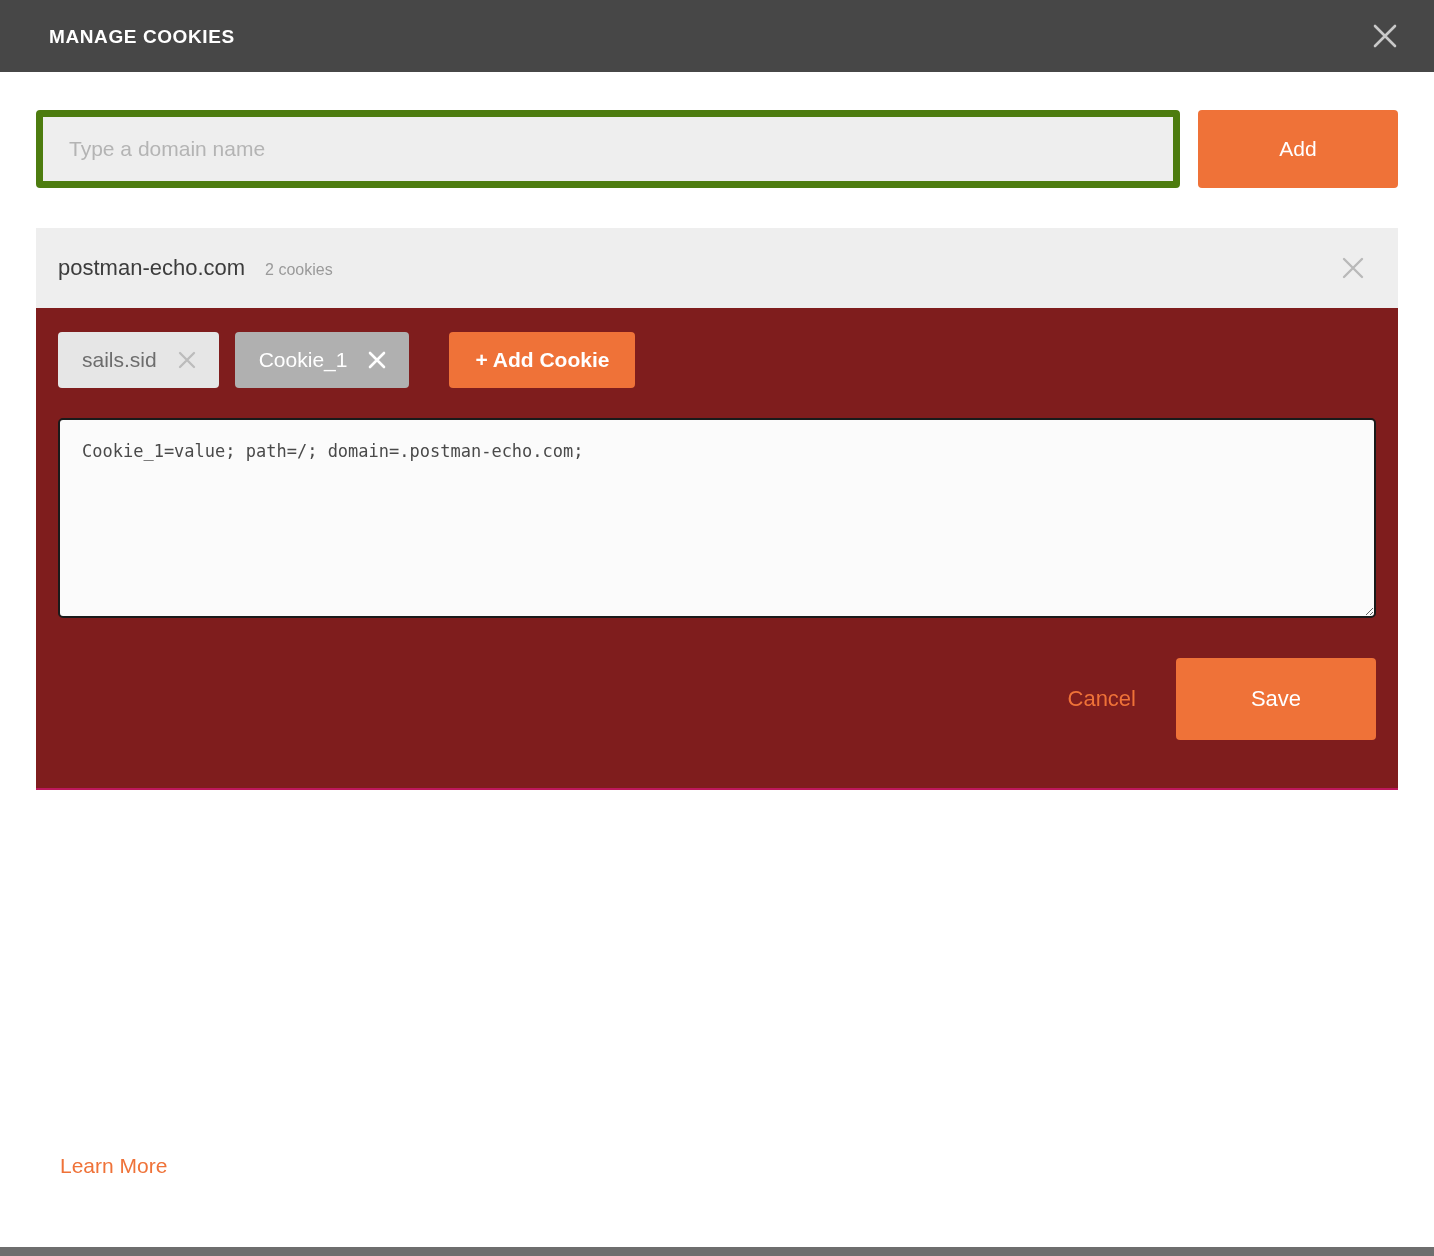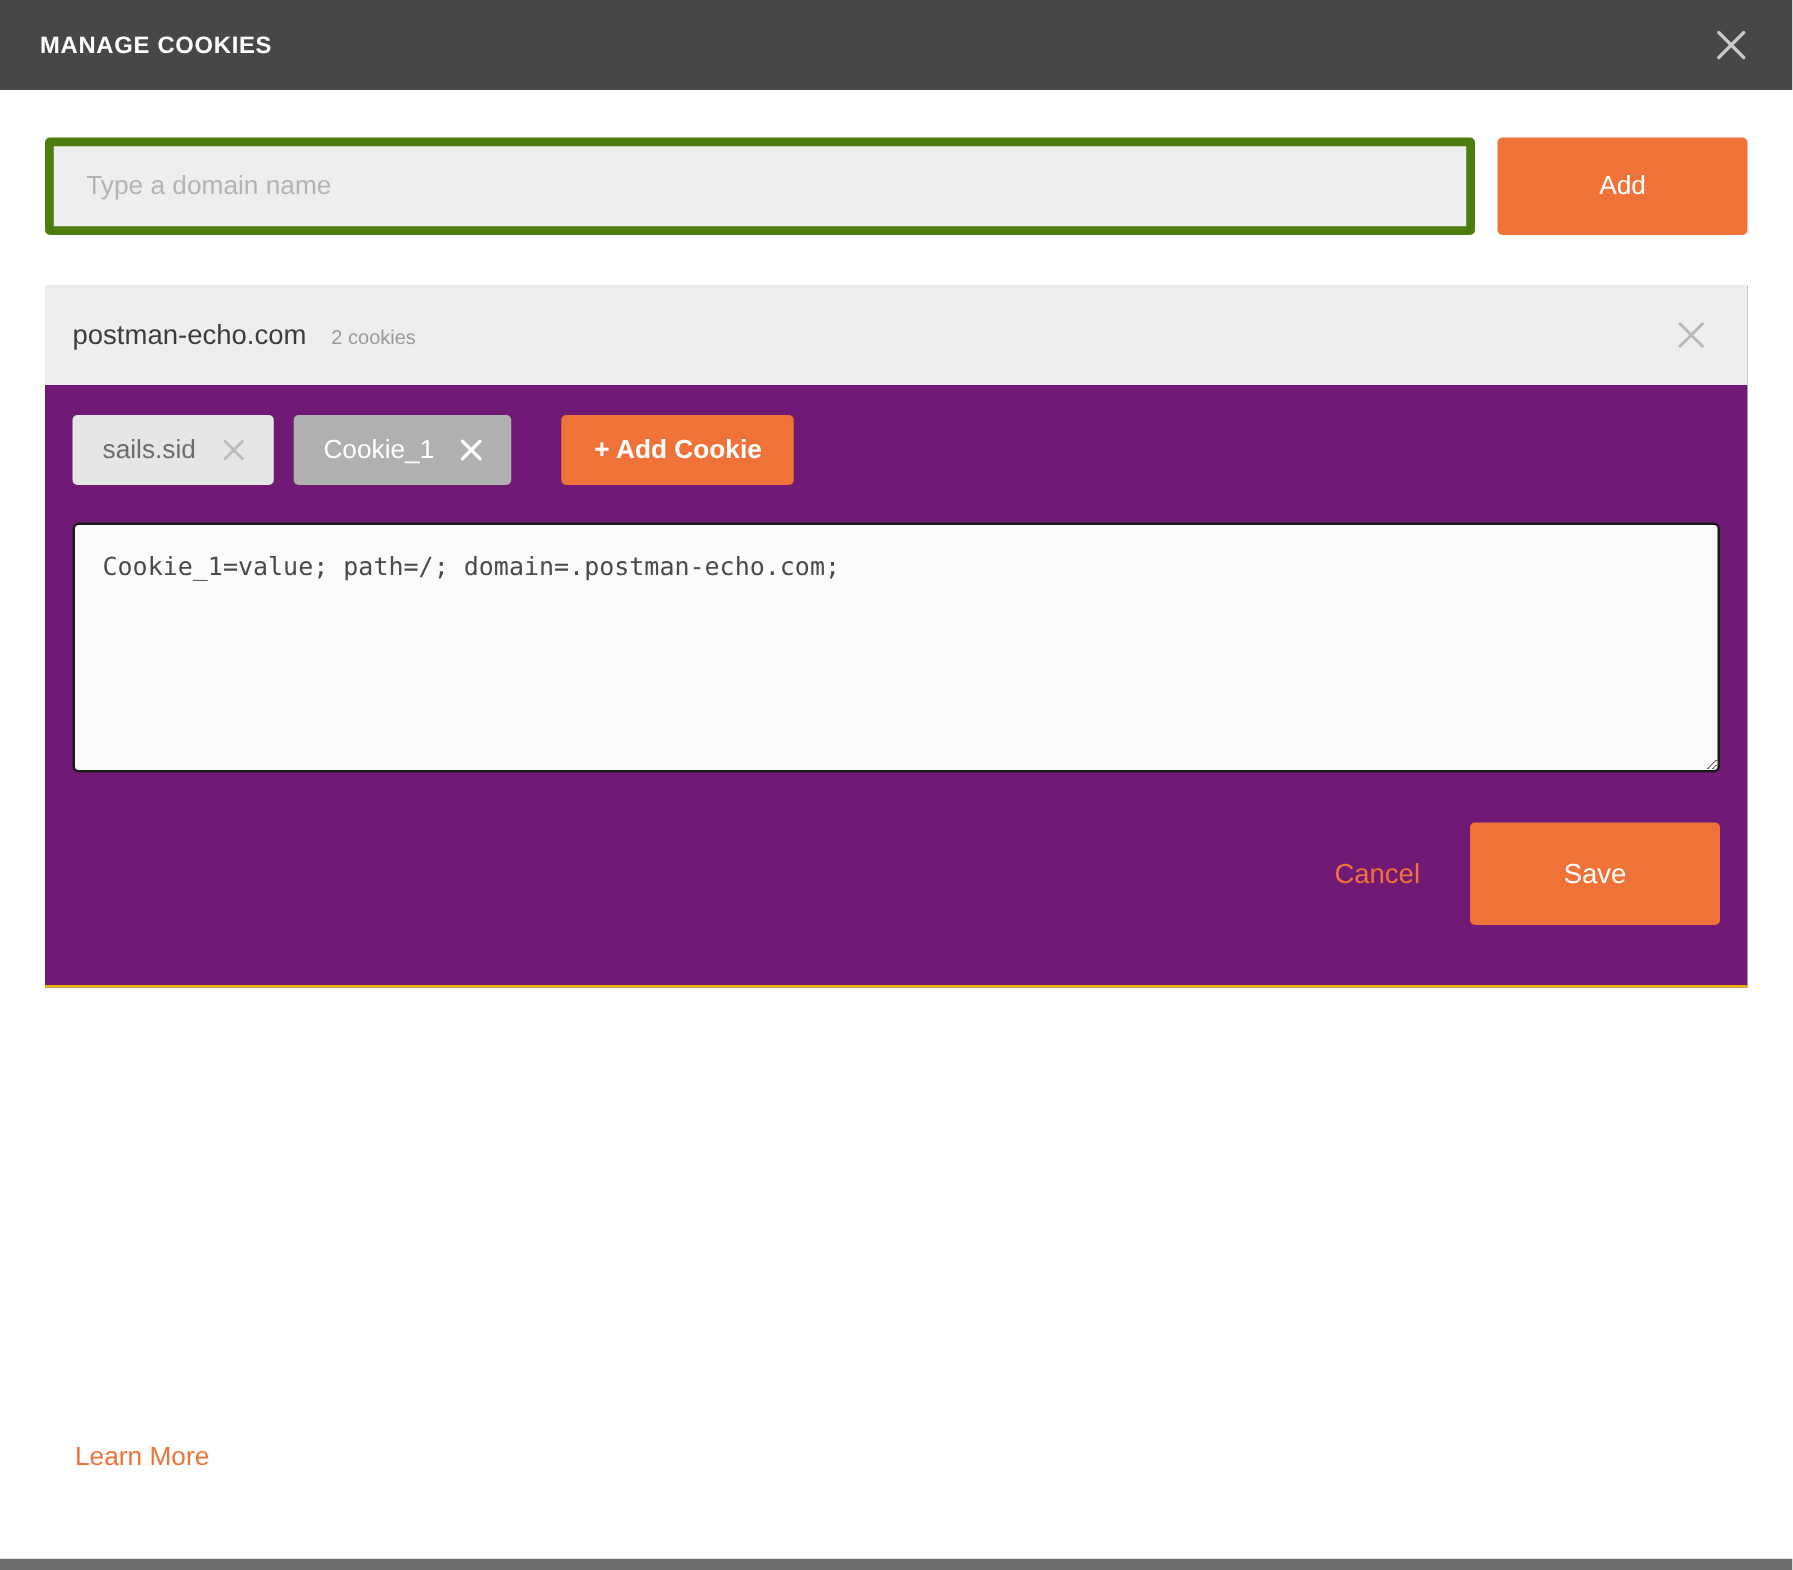--- a/index.html
+++ b/index.html
@@ -16,21 +16,21 @@
     -webkit-font-smoothing: antialiased;
   }
 
   
   .modal-header {
     height: 72px;
     background: #474747;
     display: flex;
     align-items: center;
     justify-content: space-between;
-    padding: 0 26px 0 32px;
+    padding: 0 26px 0 49px;
     box-sizing: border-box;
   }
   .modal-title {
     color: #ffffff;
     font-size: 19px;
     font-weight: 600;
     letter-spacing: 0.6px;
     text-transform: uppercase;
     line-height: 1;
   }
@@ -82,22 +82,22 @@
     color: #ffffff;
     font-family: "Liberation Sans", sans-serif;
     font-size: 21px;
     font-weight: 400;
     cursor: pointer;
     padding: 0;
   }
 
   
   .domain-panel {
-    border-bottom: 2px solid #eab308;
-    background: #701a75;
+    border-bottom: 2px solid #be185d;
+    background: #7f1d1d;
   }
   .domain-panel-header {
     background: #eeeeee;
     height: 80px;
     display: flex;
     align-items: center;
     justify-content: space-between;
     padding: 0 24px 0 22px;
     box-sizing: border-box;
   }
@@ -182,21 +182,21 @@
   
   .cookie-editor {
     width: 100%;
     height: 200px;
     box-sizing: border-box;
     background: #fbfbfb;
     border: 2px solid #1a1a1a;
     border-radius: 5px;
     padding: 20px 22px;
     font-family: "DejaVu Sans Mono", monospace;
-    font-size: 20px;
+    font-size: 17px;
     line-height: 1.3;
     color: #4a4a4a;
     resize: both;
     outline: none;
     overflow: auto;
     display: block;
   }
 
   
   .editor-actions {

